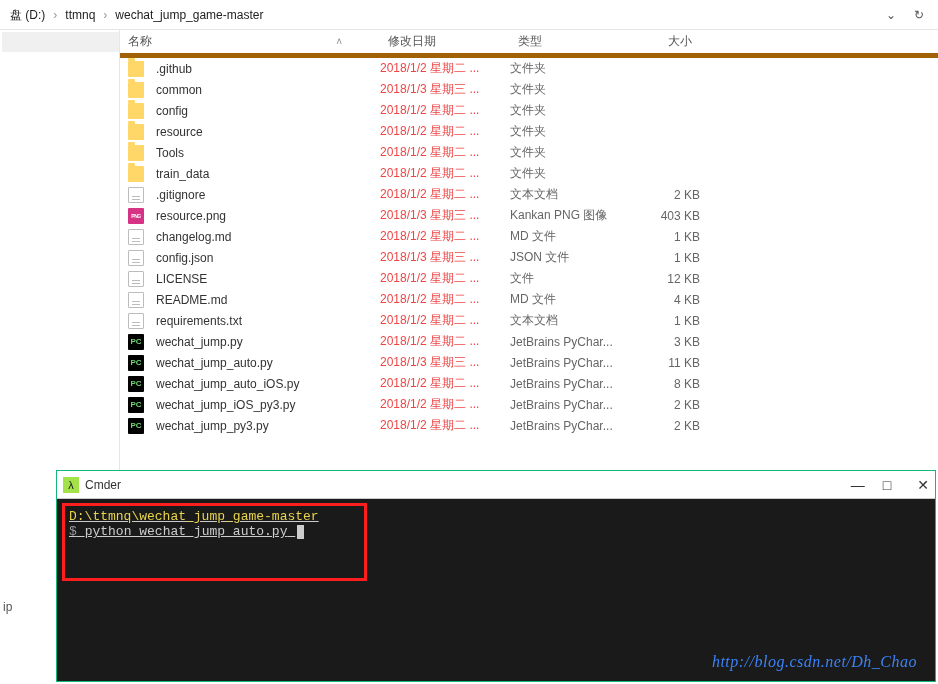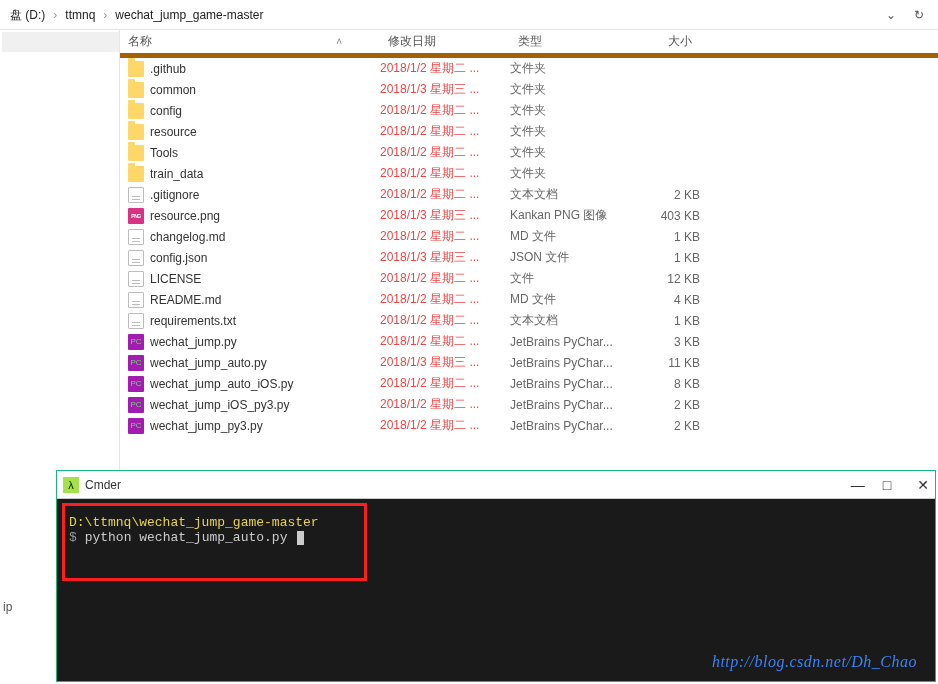--- a/index.html
+++ b/index.html
@@ -103,22 +103,22 @@
     width: 7px; height: 3px; background: #ffd768; border-radius: 1px 1px 0 0;
   }
   .icon.txt { border: 1px solid #bcbcbc; background: #fff; border-radius: 1px; }
   .icon.txt::after {
     content: ""; display: block; width: 8px; height: 1px; background: #bcbcbc;
     box-shadow: 0 3px 0 #bcbcbc, 0 6px 0 #bcbcbc;
     margin: 3px auto 0;
   }
   .icon.png { background: #d63384; border-radius: 1px; }
   .icon.png::after { content: "PNG"; color:#fff; font-size:5px; font-weight:bold; letter-spacing:-0.5px;}
-  .icon.py { background: #a21caf; color: #72d672; font-size: 8px; font-weight: normal; border-radius: 1px; }
-  .cell.name  { width: 260px; display: flex; align-items: center; padding-left: 8px; }
+  .icon.py { background: #000000; color: #72d672; font-size: 8px; font-weight: bold; border-radius: 1px; }
+  .cell.name  { width: 260px; display: flex; align-items: center; padding-left: 8px; gap: 6px; }
   .cell.date  { width: 130px; color: #ef4444; white-space: nowrap; overflow: hidden; text-overflow: ellipsis; }
   .cell.type  { width: 120px; color: #666; white-space: nowrap; overflow: hidden; text-overflow: ellipsis; }
   .cell.size  { width: 70px; color: #666; text-align: right; }
 
   
   .cmder {
     position: absolute;
     left: 56px;
     top: 470px;
     width: 880px;
@@ -147,24 +147,25 @@
     margin-left: auto;
     display: flex;
     gap: 18px;
     padding-right: 8px;
     font-size: 14px;
     color: #333;
   }
   .cmder-body {
     font-family: Consolas, "Courier New", monospace;
     font-size: 13px;
-    padding: 16px 12px;
+    padding: 10px 12px;
     color: #ccc;
     position: relative;
     height: calc(100% - 28px);
+    text-decoration: underline;
   }
   .term-cwd { color: #e8d44d; }
   .term-prompt { color: #999; }
   .term-cmd { color: #ccc; }
   .cursor {
     display: inline-block; width: 7px; height: 14px;
     background: #ccc; vertical-align: text-bottom; margin-left: 2px;
   }
   .redbox {
     position: absolute;

